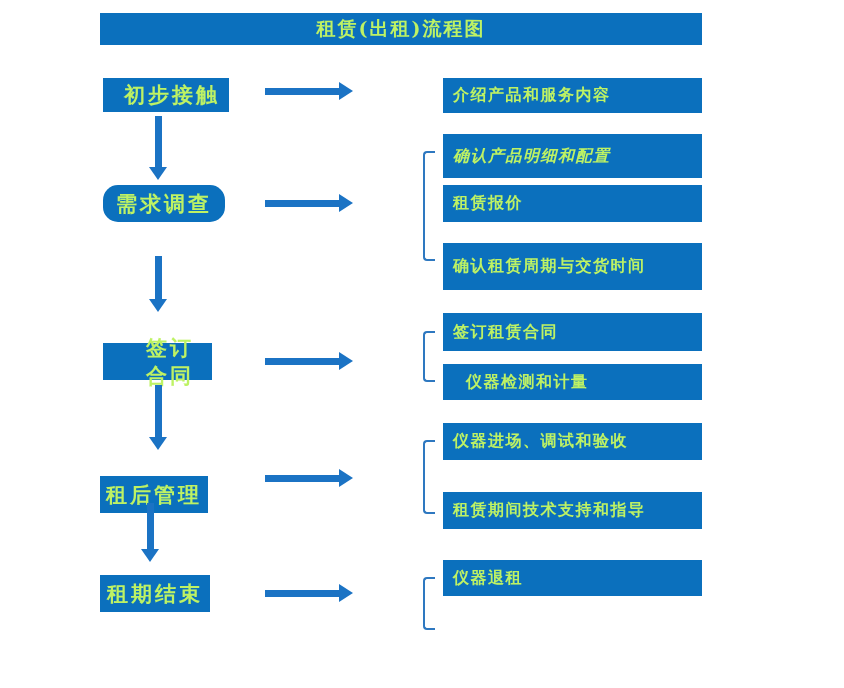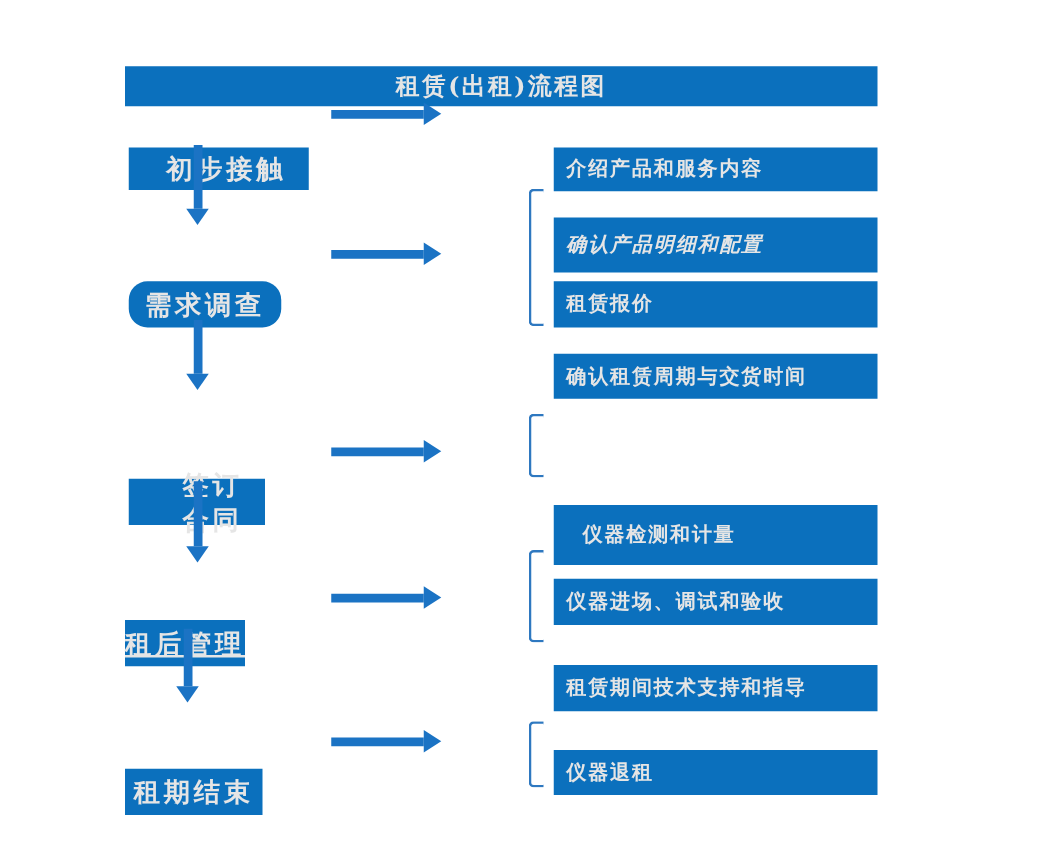--- a/index.html
+++ b/index.html
@@ -1,40 +1,40 @@
 <!DOCTYPE html>
 <html><head>
 <meta charset="utf-8">
 <style>
   html,body { margin:0; padding:0; background:#ffffff; }
   .canvas {
     position:relative; width:844px; height:688px; background:#ffffff;
     font-family:"DejaVu Serif","Liberation Serif",serif; overflow:hidden;
   }
   .box {
-    position:absolute; background:#0b70bd; color:#e5e5e5; font-weight:bold;
-    display:flex; align-items:center; box-sizing:border-box;margin-top:40px;
+    position:absolute; background:#0b70bd; color:#bef264; font-weight:bold;
+    display:flex; align-items:center; box-sizing:border-box;
   }
   .title-bar {
     left:100px; top:13px; width:602px; height:32px;
     font-size:19px; letter-spacing:2px; justify-content:center;
   }
   .step { justify-content:center; font-size:21px; letter-spacing:3px; }
-  .s1 { left:103px; top:78px;  width:144px; height:34px;padding-left:12px; }
+  .s1 { left:103px; top:78px;  width:126px; height:34px;padding-left:12px; }
   .s2 { left:103px; top:185px; width:122px; height:37px;border-radius:15px; }
   .s3 { left:103px; top:343px; width:109px; height:37px;padding-left:43px; }
-  .s4 { left:100px; top:456px; width:96px; height:37px;text-decoration:underline; }
+  .s4 { left:100px; top:476px; width:108px; height:37px; }
   .s5 { left:100px; top:575px; width:110px; height:37px; }
   .detail { left:443px; width:259px; padding-left:10px; font-size:16px; letter-spacing:1.5px; }
   .d1  { top:78px;  height:35px; }
   .d2  { top:134px; height:44px;font-style:italic; }
   .d3  { top:185px; height:37px; }
-  .d4  { top:243px; height:36px; }
+  .d4  { top:243px; height:47px; }
   .d5  { top:313px; height:38px; }
-  .d6  { top:364px; height:48px;padding-left:23px; }
+  .d6  { top:364px; height:36px;padding-left:23px; }
   .d7  { top:423px; height:37px; }
   .d8  { top:492px; height:37px; }
   .d9  { top:560px; height:36px; }
   .d10 { top:611px; height:37px; }
 
   
   .h-arrow { position:absolute; left:265px; width:88px; height:18px; }
   .h-arrow .shaft { position:absolute; left:0; top:6px; width:74px; height:7px; background:#1b73c4; }
   .h-arrow .head  { position:absolute; left:74px; top:0; width:0; height:0;
                     border-top:9px solid transparent; border-bottom:9px solid transparent;
@@ -115,18 +115,19 @@
 
   <div class="bracket b2"></div>
   <div class="bracket b3"></div>
   <div class="bracket b4"></div>
   <div class="bracket b5"></div>
 
   <div class="box detail d1">介绍产品和服务内容</div>
   <div class="box detail d2">确认产品明细和配置</div>
   <div class="box detail d3">租赁报价</div>
   <div class="box detail d4">确认租赁周期与交货时间</div>
+  <div class="box detail d5">签订租赁合同</div>
   <div class="box detail d6">仪器检测和计量</div>
   <div class="box detail d8">租赁期间技术支持和指导</div>
   <div class="box detail d7">仪器进场、调试和验收</div>
   <div class="box detail d9">仪器退租</div>
 
 </div>
 
 </body></html>

